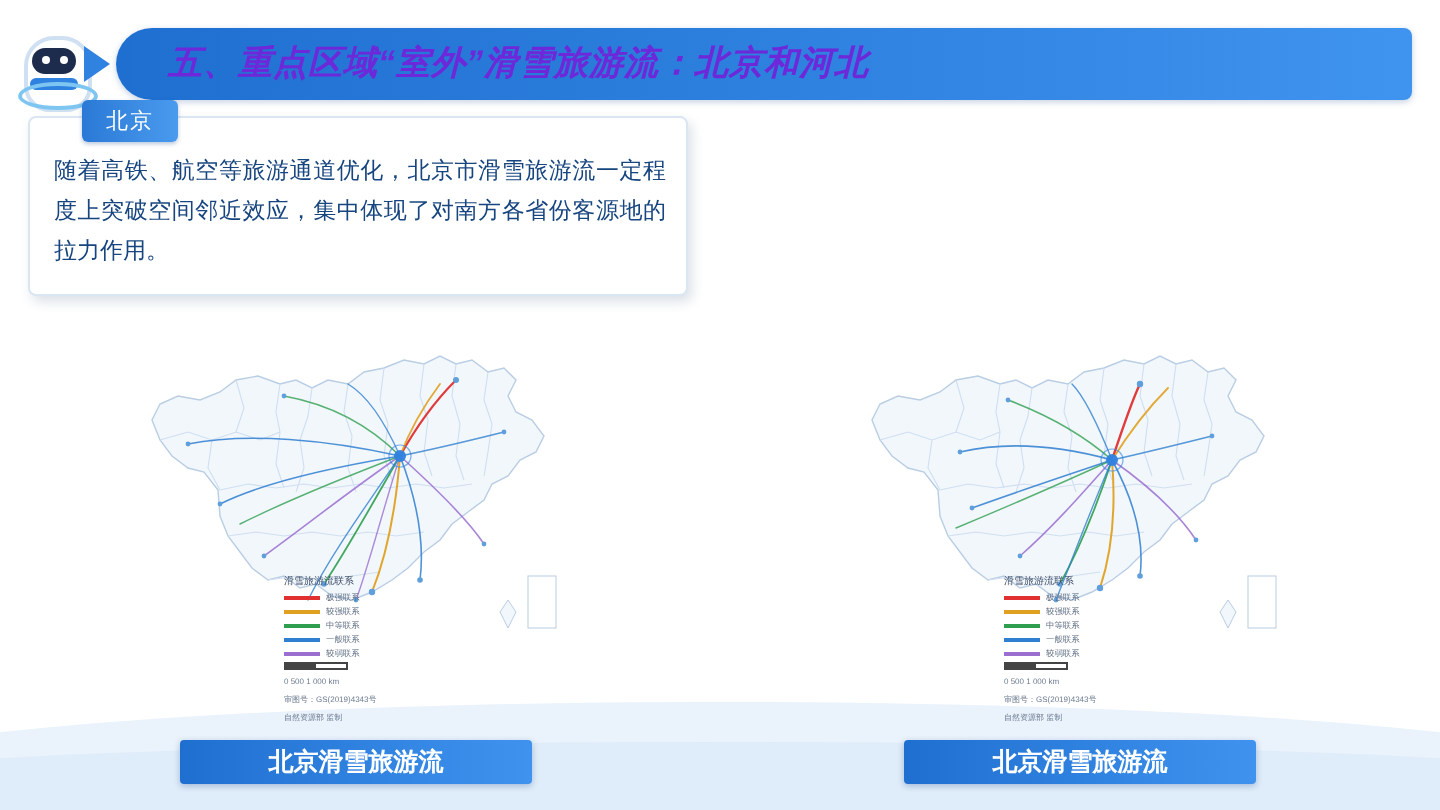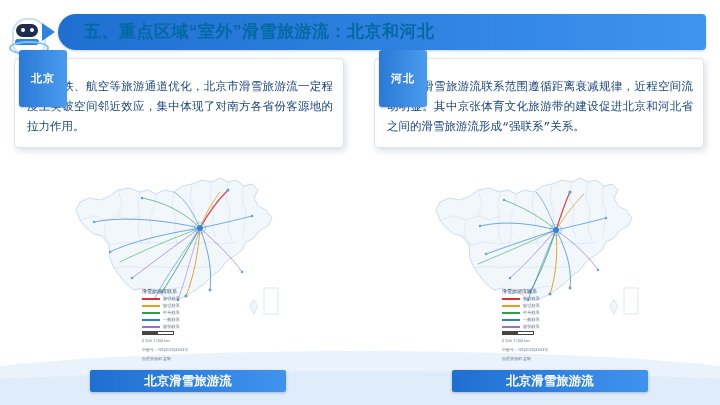--- a/index.html
+++ b/index.html
@@ -54,25 +54,26 @@
     background: linear-gradient(90deg, #1f6fd0 0%, #2f82e0 55%, #3f94ef 100%);
     border-radius: 18px 4px 4px 18px;
     box-shadow: 0 1px 3px rgba(20,70,140,.25);
   }
   .header-title {
     position: absolute;
     left: 84px;
     top: 14px;
     height: 36px;
     line-height: 36px;
-    color: #0369a1;
+    color: #6d28d9;
     font-size: 17px;
     font-weight: bold;
     letter-spacing: .5px;
     white-space: nowrap;
+    font-style: italic;
   }
   .header-arrow {
     position: absolute;
     left: 42px;
     top: 23px;
     width: 0;
     height: 0;
     border-left: 13px solid #2f82e0;
     border-top: 9px solid transparent;
     border-bottom: 9px solid transparent;
@@ -146,27 +147,27 @@
     background: #ffffff;
     border: 1px solid #dbe6f3;
     border-radius: 4px;
     box-shadow: 2px 3px 6px rgba(60,90,130,.18);
     min-height: 72px;
     padding: 10px 10px 10px 12px;
     box-sizing: border-box;
   }
   .tag {
     position: absolute;
-    left: 4px;
+    left: 26px;
     top: -9px;
     background: linear-gradient(90deg, #2a79d6, #4a9bee);
     color: #fff;
     font-size: 11px;
-    font-weight: bold;
-    padding: 21px 12px;
+    font-weight: normal;
+    padding: 3px 12px;
     border-radius: 3px;
     box-shadow: 0 1px 2px rgba(20,70,140,.3);
     letter-spacing: 1px;
   }
   .callout-text {
     margin-top: 8px;
     font-size: 11.5px;
     line-height: 20px;
     color: #17457f;
     text-align: justify;
@@ -220,21 +221,21 @@
     height: 2px;
     background: linear-gradient(90deg,#444 0 50%, #fff 50% 100%);
     border: .5px solid #444;
     margin: 1px 0;
   }
 
   
   .caption {
     position: absolute;
     top: 370px;
-    width: 196px;
+    width: 176px;
     height: 22px;
     line-height: 22px;
     text-align: center;
     color: #fff;
     font-size: 12.5px;
     font-weight: bold;
     background: linear-gradient(90deg, #1f6fd0, #3f93ee);
     border-radius: 2px;
     box-shadow: 0 1px 3px rgba(20,70,140,.3);
   }
@@ -338,26 +339,20 @@
       </div>
       <div class="scale-bar"></div>
       <div class="legend-scale">0  500  1 000 km</div>
       <div class="legend-scale">审图号：GS(2019)4343号</div>
       <div class="legend-scale">自然资源部 监制</div>
     </div>
   </div>
 
   <div class="caption left">北京滑雪旅游流</div>
 
-  <div class="col right">
-    <div class="callout">
-      <div class="tag">河北</div>
-      <div class="callout-text">河北省滑雪旅游流联系范围遵循距离衰减规律，近程空间流动明显。其中京张体育文化旅游带的建设促进北京和河北省之间的滑雪旅游流形成“强联系”关系。</div>
-    </div>
-  </div>
 
   <div class="map-wrap right">
     <svg class="map-svg" width="330" height="200" viewBox="0 0 330 200">
       <g>
         <path d="M95,95 L88,86 L80,84 L72,78 L66,70 L62,60 L66,52 L75,48 L86,50 L96,46 L104,40 L115,38 L126,42 L134,40 L142,44 L150,40 L160,42 L168,36 L178,34 L188,30 L198,32 L206,28 L214,32 L222,30 L230,36 L238,34 L244,40 L240,48 L244,56 L252,60 L258,68 L254,76 L246,80 L240,88 L232,92 L228,100 L220,106 L212,112 L206,120 L198,126 L190,134 L182,140 L172,146 L162,150 L152,148 L144,142 L136,144 L128,138 L120,140 L112,134 L106,126 L100,118 L96,108 Z" fill="#f2f7fc" stroke="#b9cde3" stroke-width="0.7"></path>
         <path d="M66,70 L80,66 L92,70 L104,66 L116,70 L126,66 M104,40 L108,54 L104,66 M126,42 L124,56 L126,66 M142,44 L140,58 L136,70 M160,42 L158,56 L162,68 M178,34 L176,50 L180,62 M198,32 L196,48 L200,60 M214,32 L212,48 L216,62 M230,36 L228,50 L232,62 M92,70 L90,84 L96,95 M126,66 L124,82 L128,94 M136,70 L138,84 L134,96 M162,68 L160,84 L164,96 M180,62 L178,78 L182,90 M200,60 L198,76 L202,88 M216,62 L214,78 L218,90 M232,62 L230,76 L228,88 M96,95 L110,92 L124,94 L138,92 L152,94 L166,92 L180,94 L194,92 L208,94 L222,92 M100,118 L114,116 L128,118 L142,116 L156,118 L170,116 L184,118 L198,116 M120,140 L134,138 L148,140 L162,138 L176,136" fill="none" stroke="#cfdef0" stroke-width="0.55"></path>
       </g>
       <g fill="none" stroke-linecap="round">
         <path d="M182,80 C160,74 132,70 106,76" stroke="#2f7fd0" stroke-width="0.8" opacity=".85"></path>
         <path d="M182,80 C158,88 134,96 112,104" stroke="#2f7fd0" stroke-width="0.8" opacity=".85"></path>

